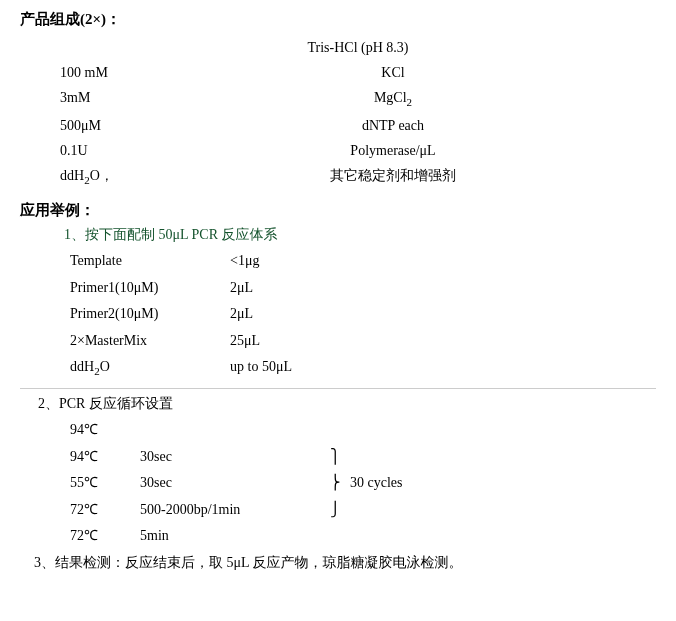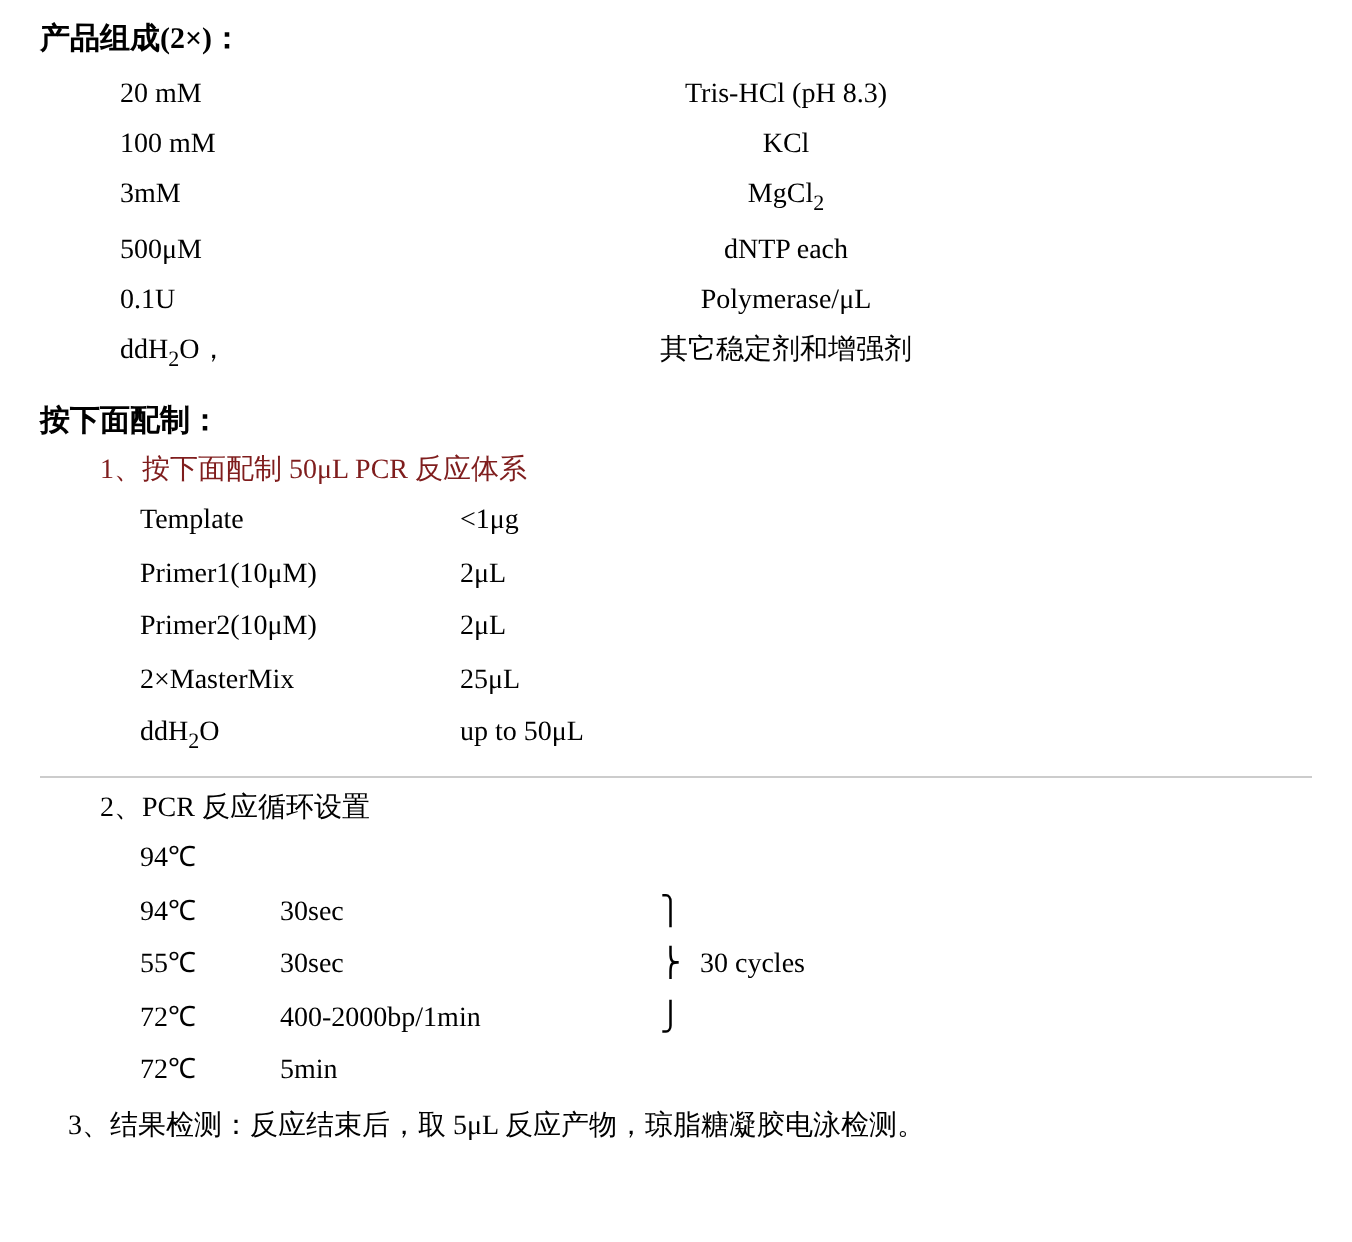--- a/index.html
+++ b/index.html
@@ -40,22 +40,22 @@
     }
     .usage-section {
       margin-top: 4px;
     }
     .usage-title {
       font-weight: bold;
       font-size: 15px;
       margin-bottom: 6px;
     }
     .usage-step-title {
-      margin-left: 30px;
-      color: #7f1d1d;
+      margin-left: 44px;
+      color: #14532d;
       font-size: 14px;
       margin-bottom: 4px;
       margin-top: 2px;
     }
     .table-block {
       margin-left: 50px;
       margin-bottom: 6px;
       line-height: 1.9;
     }
     .table-row {
@@ -95,21 +95,20 @@
       margin-top: 4px;
     }
   </style>
 </head>
 <body>
 
 <div>
   <div class="section-title">产品组成(2×)：</div>
   <div class="component-block">
     <div class="component-row">
-      <span class="comp-amount">20 mM</span>
       <span class="comp-name">Tris-HCl (pH 8.3)</span>
     </div>
     <div class="component-row">
       <span class="comp-amount">100 mM</span>
       <span class="comp-name">KCl</span>
     </div>
     <div class="component-row">
       <span class="comp-amount">3mM</span>
       <span class="comp-name">MgCl<sub class="comp-sub">2</sub></span>
     </div>
@@ -122,21 +121,21 @@
       <span class="comp-name">Polymerase/μL</span>
     </div>
     <div class="component-row">
       <span class="comp-amount">ddH<sub class="comp-sub">2</sub>O，</span>
       <span class="comp-name">其它稳定剂和增强剂</span>
     </div>
   </div>
 </div>
 
 <div class="usage-section">
-  <div class="usage-title">按下面配制：</div>
+  <div class="usage-title">应用举例：</div>
 
   <div class="usage-step-title">1、按下面配制 50μL PCR 反应体系</div>
   <div class="table-block">
     <div class="table-row">
       <span class="table-col1">Template</span>
       <span class="table-col2">&lt;1μg</span>
     </div>
     <div class="table-row">
       <span class="table-col1">Primer1(10μM)</span>
       <span class="table-col2">2μL</span>
@@ -150,42 +149,42 @@
       <span class="table-col2">25μL</span>
     </div>
     <div class="table-row">
       <span class="table-col1">ddH<sub class="comp-sub">2</sub>O</span>
       <span class="table-col2">up to 50μL</span>
     </div>
   </div>
 
   <hr class="divider">
 
-  <div style="margin-left:30px; font-size:14px; margin-bottom:4px;">2、PCR 反应循环设置</div>
+  <div style="margin-left:18px; font-size:14px; margin-bottom:4px;">2、PCR 反应循环设置</div>
 
   <div style="position:relative; margin-left:50px; line-height:1.9;">
 
     <div class="cycle-row">
       <span class="cycle-col1">94℃</span>
       <span class="cycle-col3"></span>
     </div>
 
     <div class="cycle-row">
       <span class="cycle-col1">94℃</span>
       <span class="cycle-col2">30sec</span>
       <span class="cycle-col3" style="padding-left:30px;">⎫</span>
     </div>
     <div class="cycle-row">
       <span class="cycle-col1">55℃</span>
       <span class="cycle-col2">30sec</span>
       <span class="cycle-col3" style="padding-left:30px;">⎬ <span style="margin-left:6px;">30 cycles</span></span>
     </div>
     <div class="cycle-row">
       <span class="cycle-col1">72℃</span>
-      <span class="cycle-col2">400-2000bp/1min</span>
+      <span class="cycle-col2">500-2000bp/1min</span>
       <span class="cycle-col3" style="padding-left:30px;">⎭</span>
     </div>
 
     <div class="cycle-row">
       <span class="cycle-col1">72℃</span>
       <span class="cycle-col2">5min</span>
       <span class="cycle-col3"></span>
     </div>
   </div>
 

